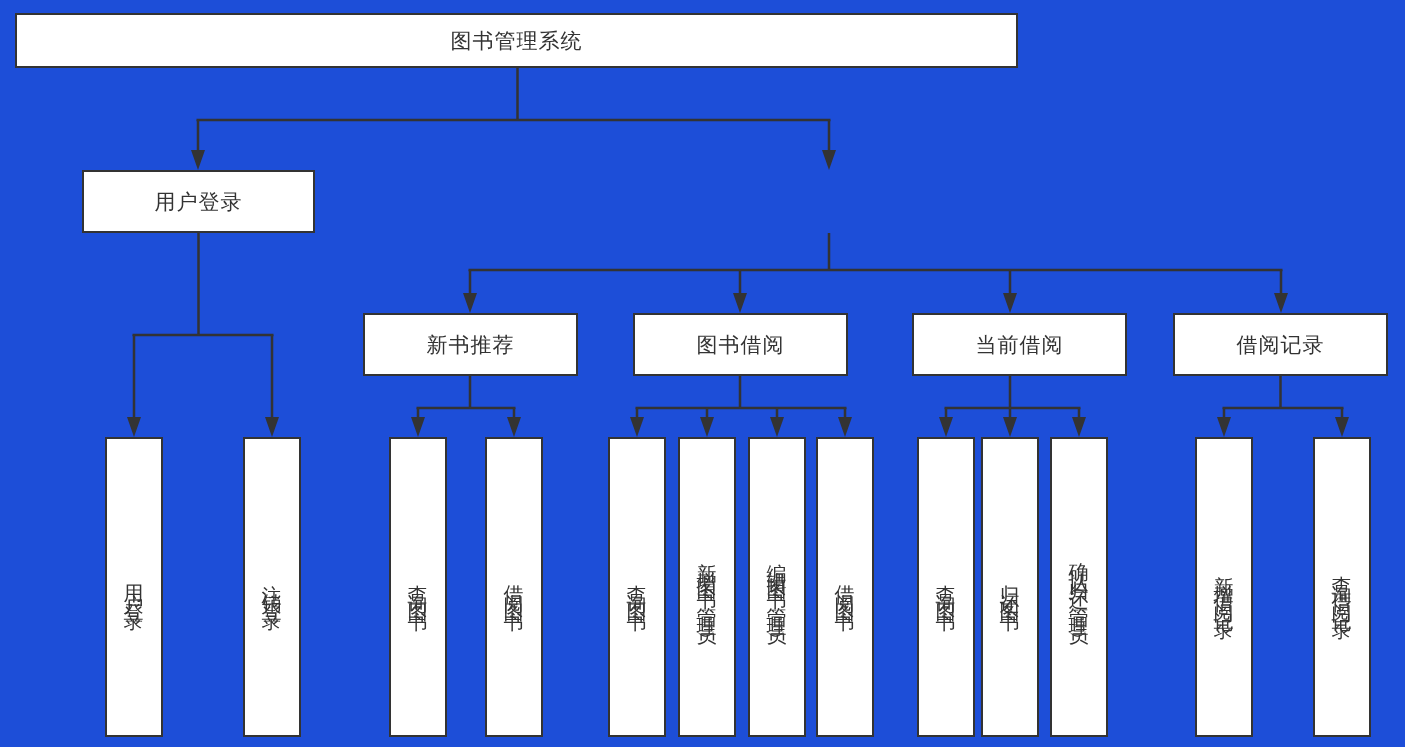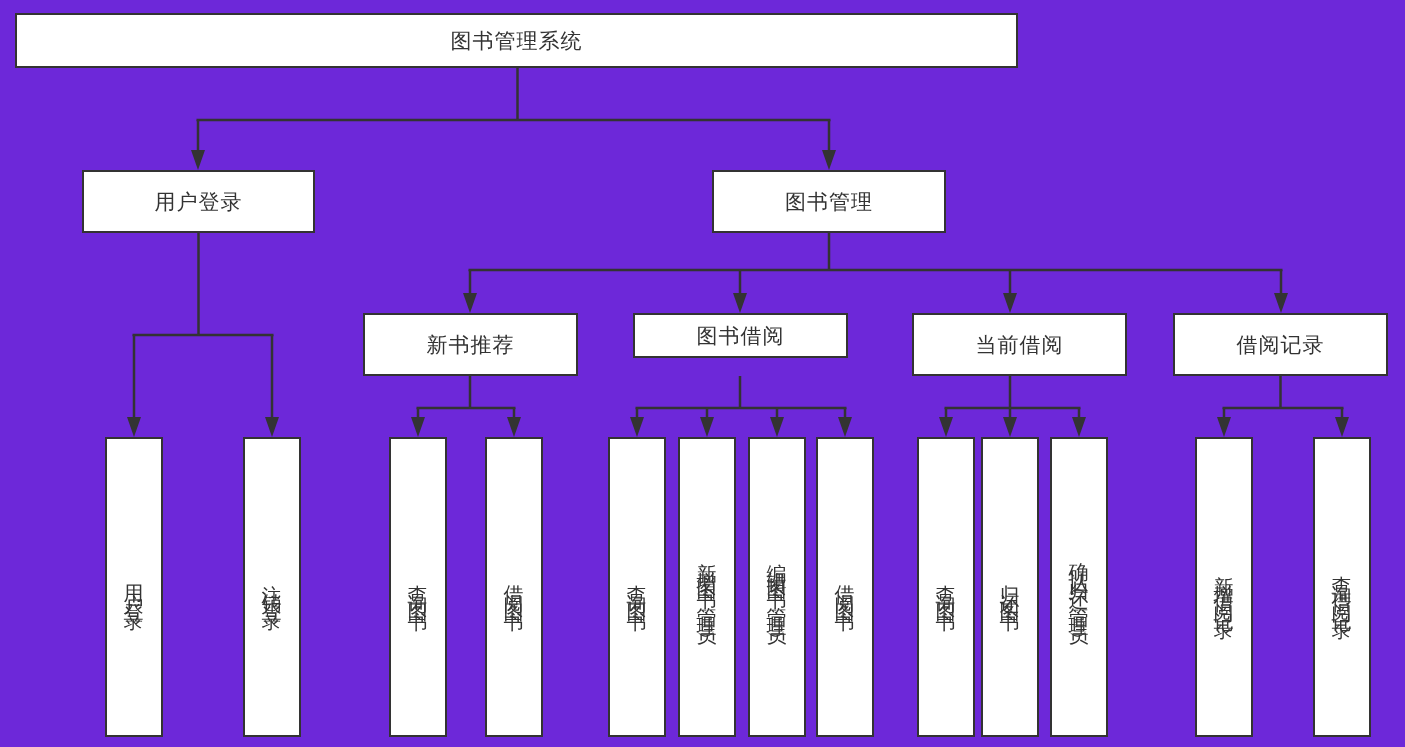--- a/index.html
+++ b/index.html
@@ -5,21 +5,21 @@
   * { margin: 0; padding: 0; box-sizing: border-box; }
   html, body { background: #ffffff; }
   body {
     font-family: "Liberation Sans", "DejaVu Sans", sans-serif;
     color: #333333;
   }
   .stage {
     position: relative;
     width: 1405px;
     height: 747px;
-    background: #6d28d9;
+    background: #1d4ed8;
     overflow: hidden;
   }
   .connectors {
     position: absolute;
     left: 0; top: 0;
     width: 1405px;
     height: 747px;
   }
   .connectors line { stroke: #333333; stroke-width: 2.5; }
   .connectors polygon { fill: #333333; }
@@ -135,28 +135,25 @@
     <polygon points="1335,417 1349,417 1342,437"></polygon>
   </svg>
 
   <div class="box root" style="left:15px; top:13px; width:1003px; height:55px;">
     <span class="hlabel">图书管理系统</span>
   </div>
 
   <div class="box" style="left:82px; top:170px; width:233px; height:63px;">
     <span class="hlabel">用户登录</span>
   </div>
-  <div class="box" style="left:712px; top:170px; width:234px; height:63px;">
-    <span class="hlabel">图书管理</span>
-  </div>
 
   <div class="box" style="left:363px; top:313px; width:215px; height:63px;">
     <span class="hlabel">新书推荐</span>
   </div>
-  <div class="box" style="left:633px; top:313px; width:215px; height:45px;">
+  <div class="box" style="left:633px; top:313px; width:215px; height:63px;">
     <span class="hlabel">图书借阅</span>
   </div>
   <div class="box" style="left:903px; top:313px; width:215px; height:63px;margin-left:9px;">
     <span class="hlabel">当前借阅</span>
   </div>
   <div class="box" style="left:1173px; top:313px; width:215px; height:63px;">
     <span class="hlabel">借阅记录</span>
   </div>
 
   <div class="leaf" style="left:105px;">

